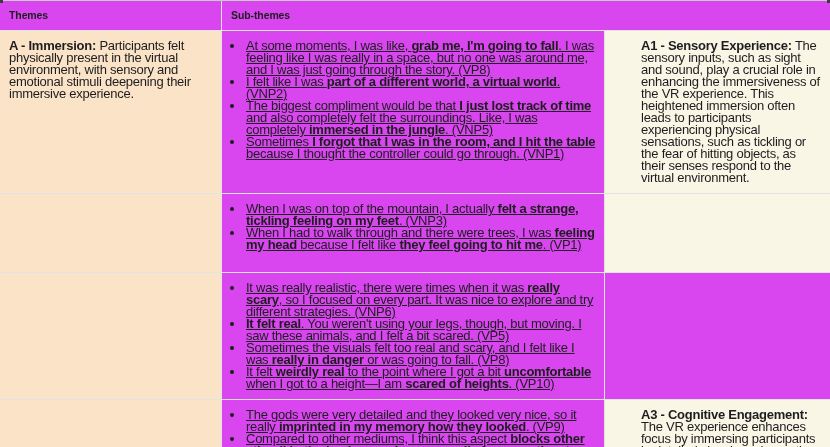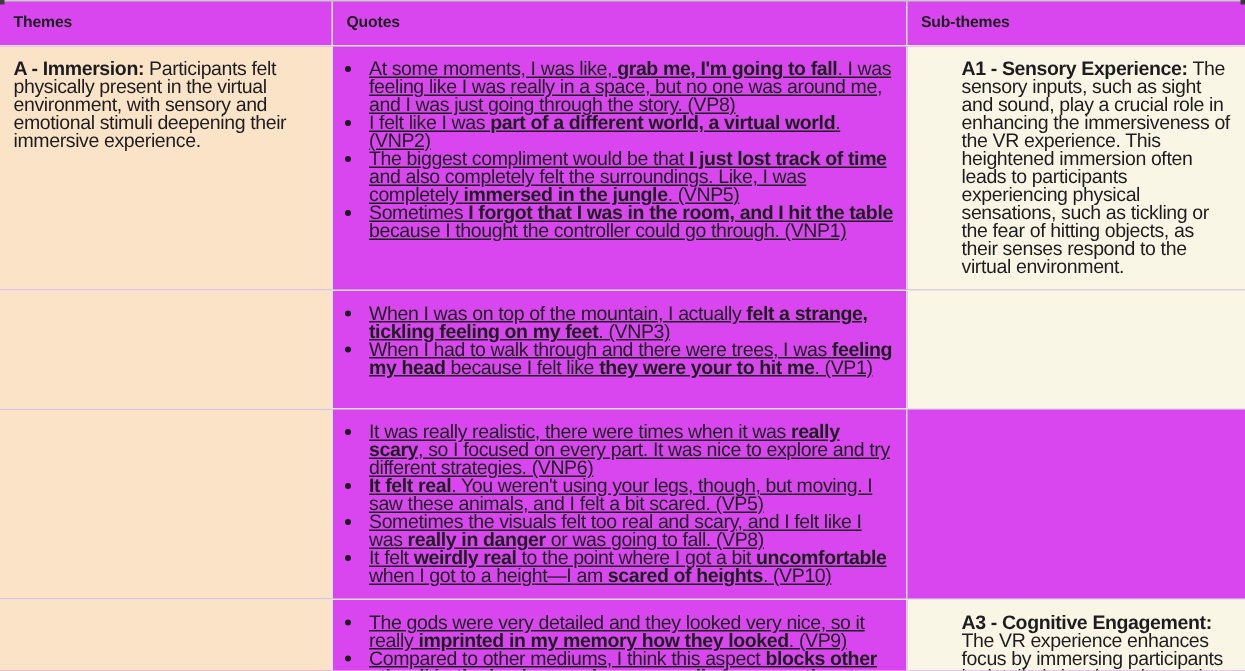--- a/index.html
+++ b/index.html
@@ -68,21 +68,20 @@
   .corner.tr { top: -1px; right: 0; }
   .corner.bl { bottom: 0; left: 0; }
   .corner.br { bottom: 0; right: 0; }
 </style>
 </head>
 <body>
 
 <div class="table">
   <div class="row header-row">
     <div class="cell th c0">Themes</div>
-    <div class="cell th c1">Quotes</div>
     <div class="cell th c2">Sub-themes</div>
   </div>
   <div id="rows">
       <div class="row r0">
         <div class="cell c0 theme-cell">
           <p class="cell-text"><b>A - Immersion:</b> Participants felt physically present in the virtual environment, with sensory and emotional stimuli deepening their immersive experience.</p>
         </div>
         <div class="cell c1 quotes-cell">
           <ul class="quote-list">
             <li class="quote-item">At some moments, I was like, <b>grab me, I'm going to fall</b>. I was feeling like I was really in a space, but no one was around me, and I was just going through the story. (VP8)</li>
@@ -93,21 +92,21 @@
         </div>
         <div class="cell c2 subtheme-cell">
           <p class="cell-text"><b>A1 - Sensory Experience:</b> The sensory inputs, such as sight and sound, play a crucial role in enhancing the immersiveness of the VR experience. This heightened immersion often leads to participants experiencing physical sensations, such as tickling or the fear of hitting objects, as their senses respond to the virtual environment.</p>
         </div>
       </div>
       <div class="row r1">
         <div class="cell c0 theme-cell"></div>
         <div class="cell c1 quotes-cell">
           <ul class="quote-list">
             <li class="quote-item">When I was on top of the mountain, I actually <b>felt a strange, tickling feeling on my feet</b>. (VNP3)</li>
-            <li class="quote-item">When I had to walk through and there were trees, I was <b>feeling my head</b> because I felt like <b>they were your to hit me</b>. (VP1)</li>
+            <li class="quote-item">When I had to walk through and there were trees, I was <b>feeling my head</b> because I felt like <b>they feel going to hit me</b>. (VP1)</li>
           </ul>
         </div>
         <div class="cell c2 subtheme-cell"></div>
       </div>
       <div class="row r2">
         <div class="cell c0 theme-cell"></div>
         <div class="cell c1 quotes-cell">
           <ul class="quote-list">
             <li class="quote-item">It was really realistic, there were times when it was <b>really scary</b>, so I focused on every part. It was nice to explore and try different strategies. (VNP6)</li>
             <li class="quote-item"><b>It felt real</b>. You weren't using your legs, though, but moving. I saw these animals, and I felt a bit scared. (VP5)</li>

